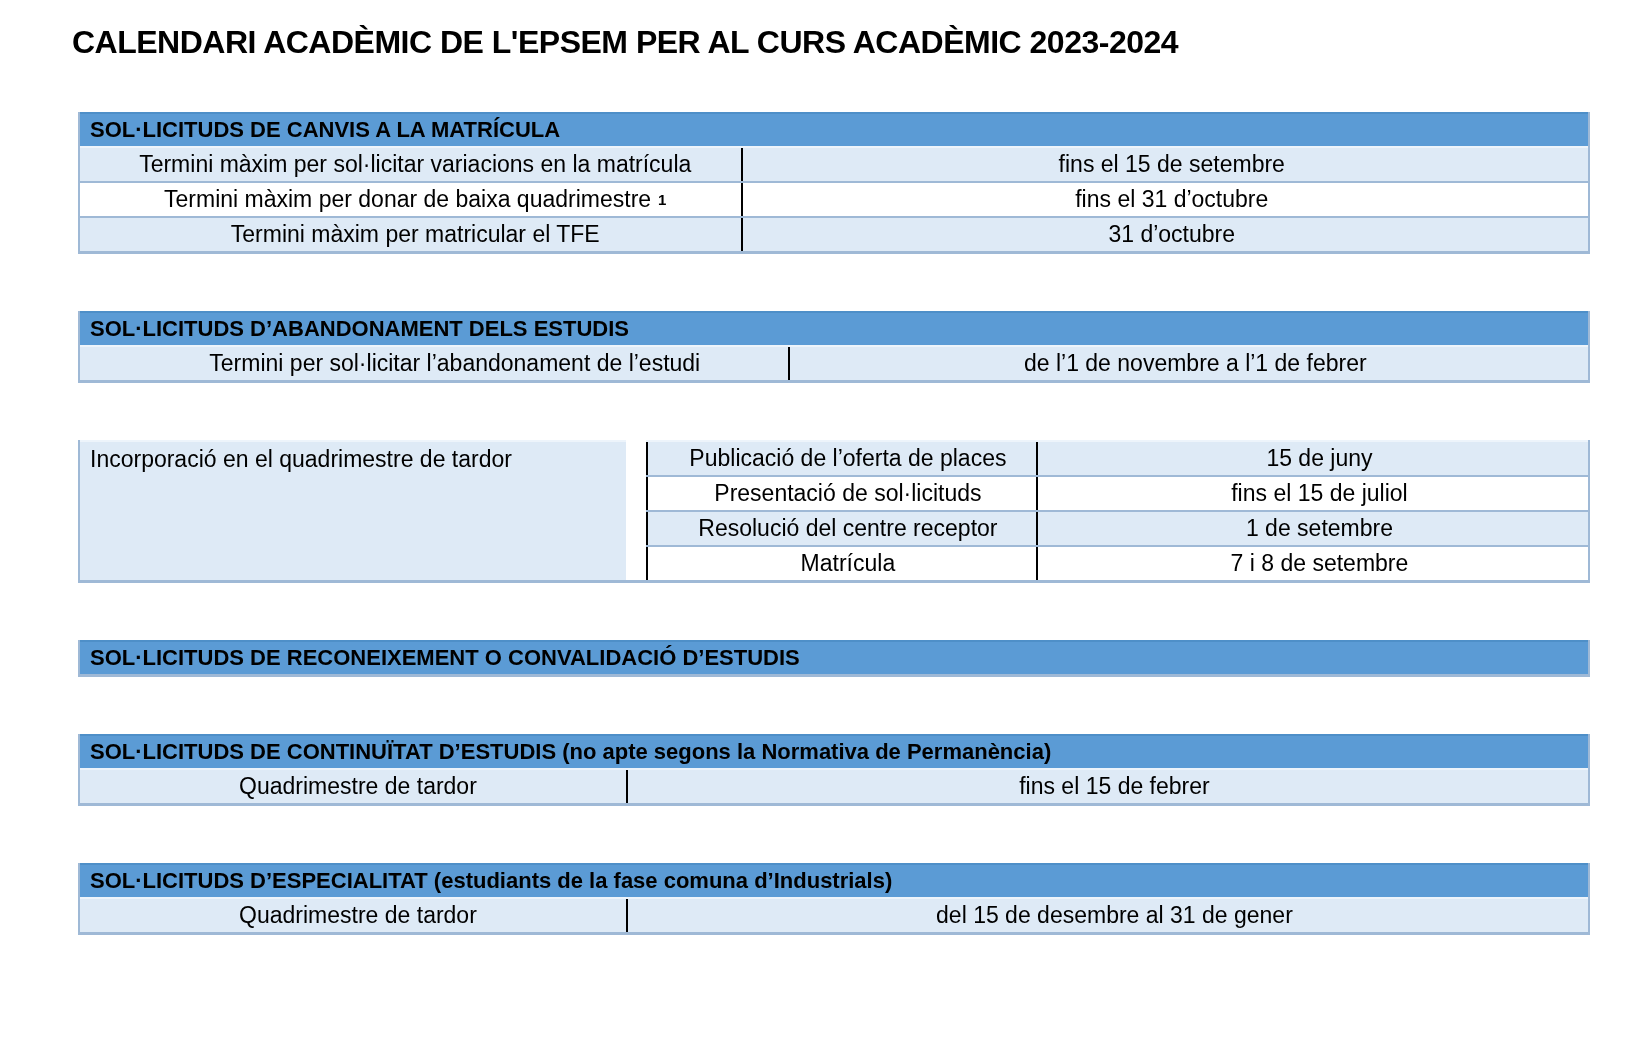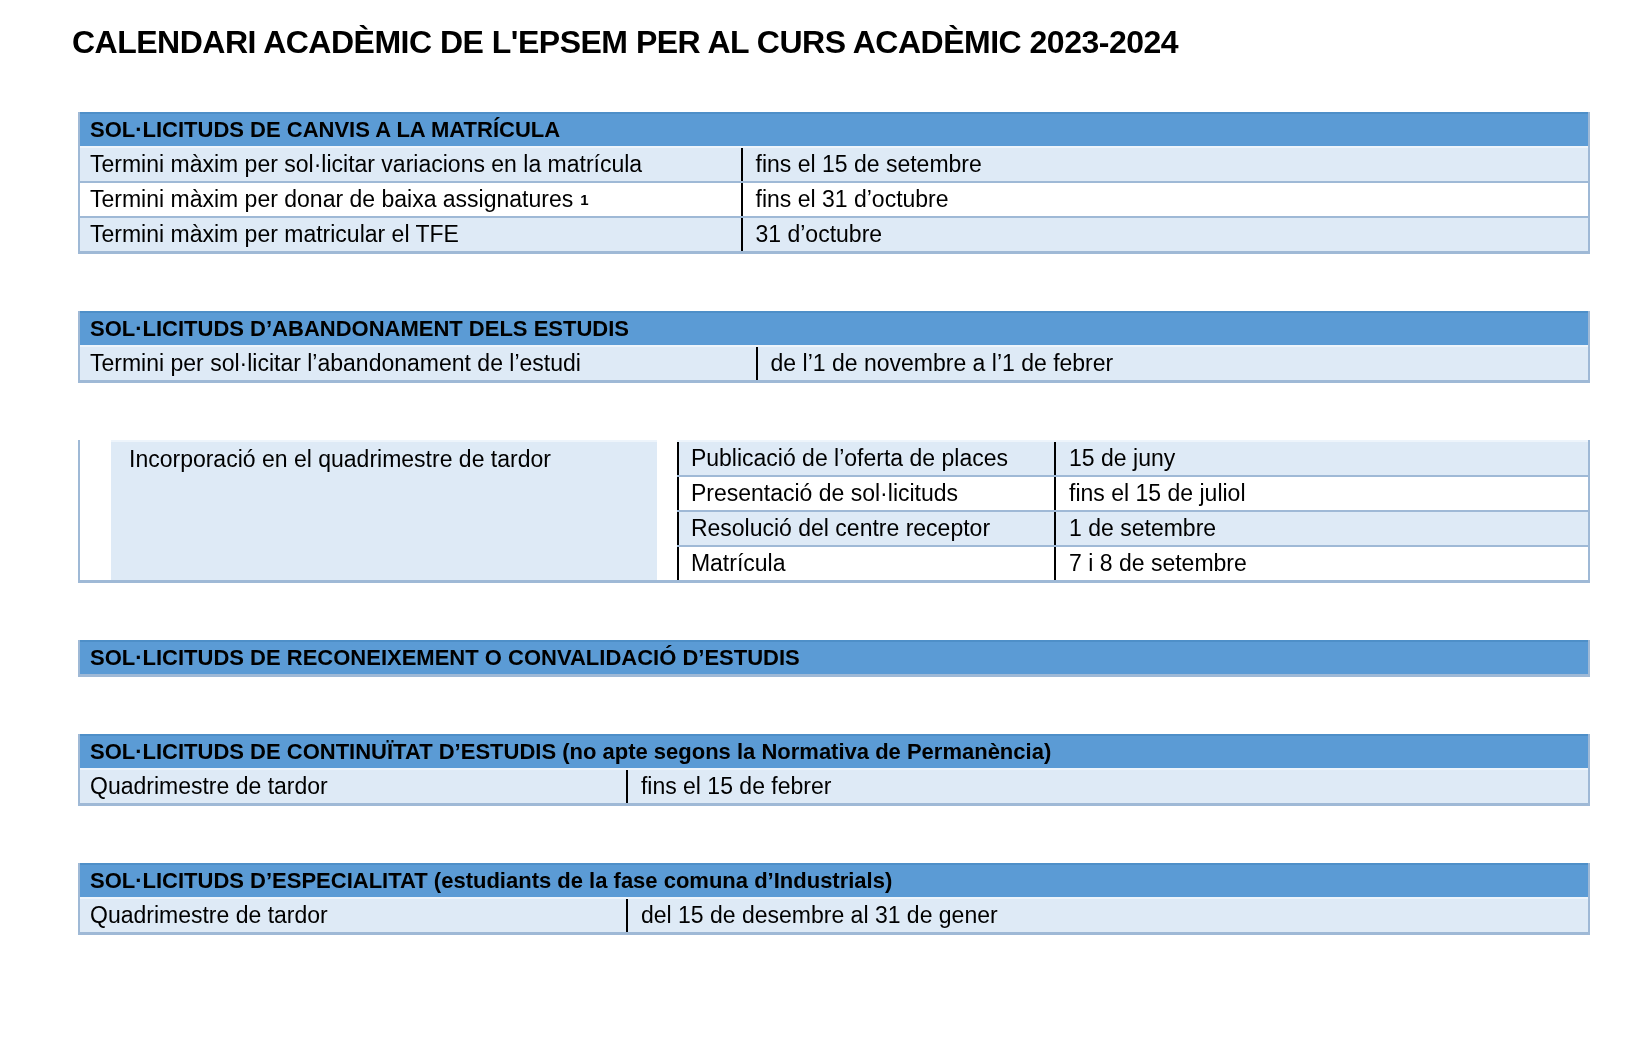--- a/index.html
+++ b/index.html
@@ -48,42 +48,42 @@
     font-size: 23px;
   }
   .trow.first { border-top: 2px solid var(--header-sep, #EDF4FB); }
   .trow.band { background: var(--band-bg, #DEEAF6); }
   .cell {
     display: flex;
     align-items: center;
     padding-left: 10px;
     white-space: nowrap;
     overflow: hidden;
+    justify-content: center;
   }
   .c-value {
     flex: 1;
     border-left: 2px solid var(--column-divider, #000000);
     padding-left: 13px;
   }
   
   .t-a .c-label { width: 43.8%; }
-  .t-b .c-label { width: 44.8%; }
+  .t-b .c-label { width: 44.8%; margin-left: 32px; }
   .t-d .c-label, .t-e .c-label, .t-f .c-label { width: 36.2%; }
 
   
   .t3-body { display: flex; }
   .t3-col1 {
     width: 36.2%;
     background: var(--band-bg, #DEEAF6);
     border-top: 2px solid var(--header-sep, #EDF4FB);
     font-size: 23px;
-    padding: 4px 8px 0 18px;
+    padding: 4px 8px 0 10px;
     white-space: nowrap;
     overflow: hidden;
-    margin-left: 31px;
   }
   .t3-rows { flex: 1; display: flex; flex-direction: column; padding-left: 20px; }
   .t3-rows .trow .c-sub {
     width: 41.4%;
     border-left: 2px solid var(--column-divider, #000000);
     padding-left: 12px;
   }
   sup.fnref {
     font-size: 15px;
     font-weight: bold;
@@ -101,21 +101,21 @@
   <section class="tbl t-a">
     <div class="thead">SOL·LICITUDS DE CANVIS A LA MATRÍCULA</div>
     <div class="trow band first">
       <div class="cell c-label">
           <span>Termini màxim per sol·licitar variacions en la matrícula</span>
         </div>
       <div class="cell c-value">fins el 15 de setembre</div>
     </div>
     <div class="trow">
       <div class="cell c-label">
-          <span>Termini màxim per donar de baixa assignatures</span>
+          <span>Termini màxim per donar de baixa quadrimestre</span>
           <sup class="fnref">1</sup>
         </div>
       <div class="cell c-value">fins el 31 d’octubre</div>
     </div>
     <div class="trow band">
       <div class="cell c-label">
           <span>Termini màxim per matricular el TFE</span>
         </div>
       <div class="cell c-value">31 d’octubre</div>
     </div>

